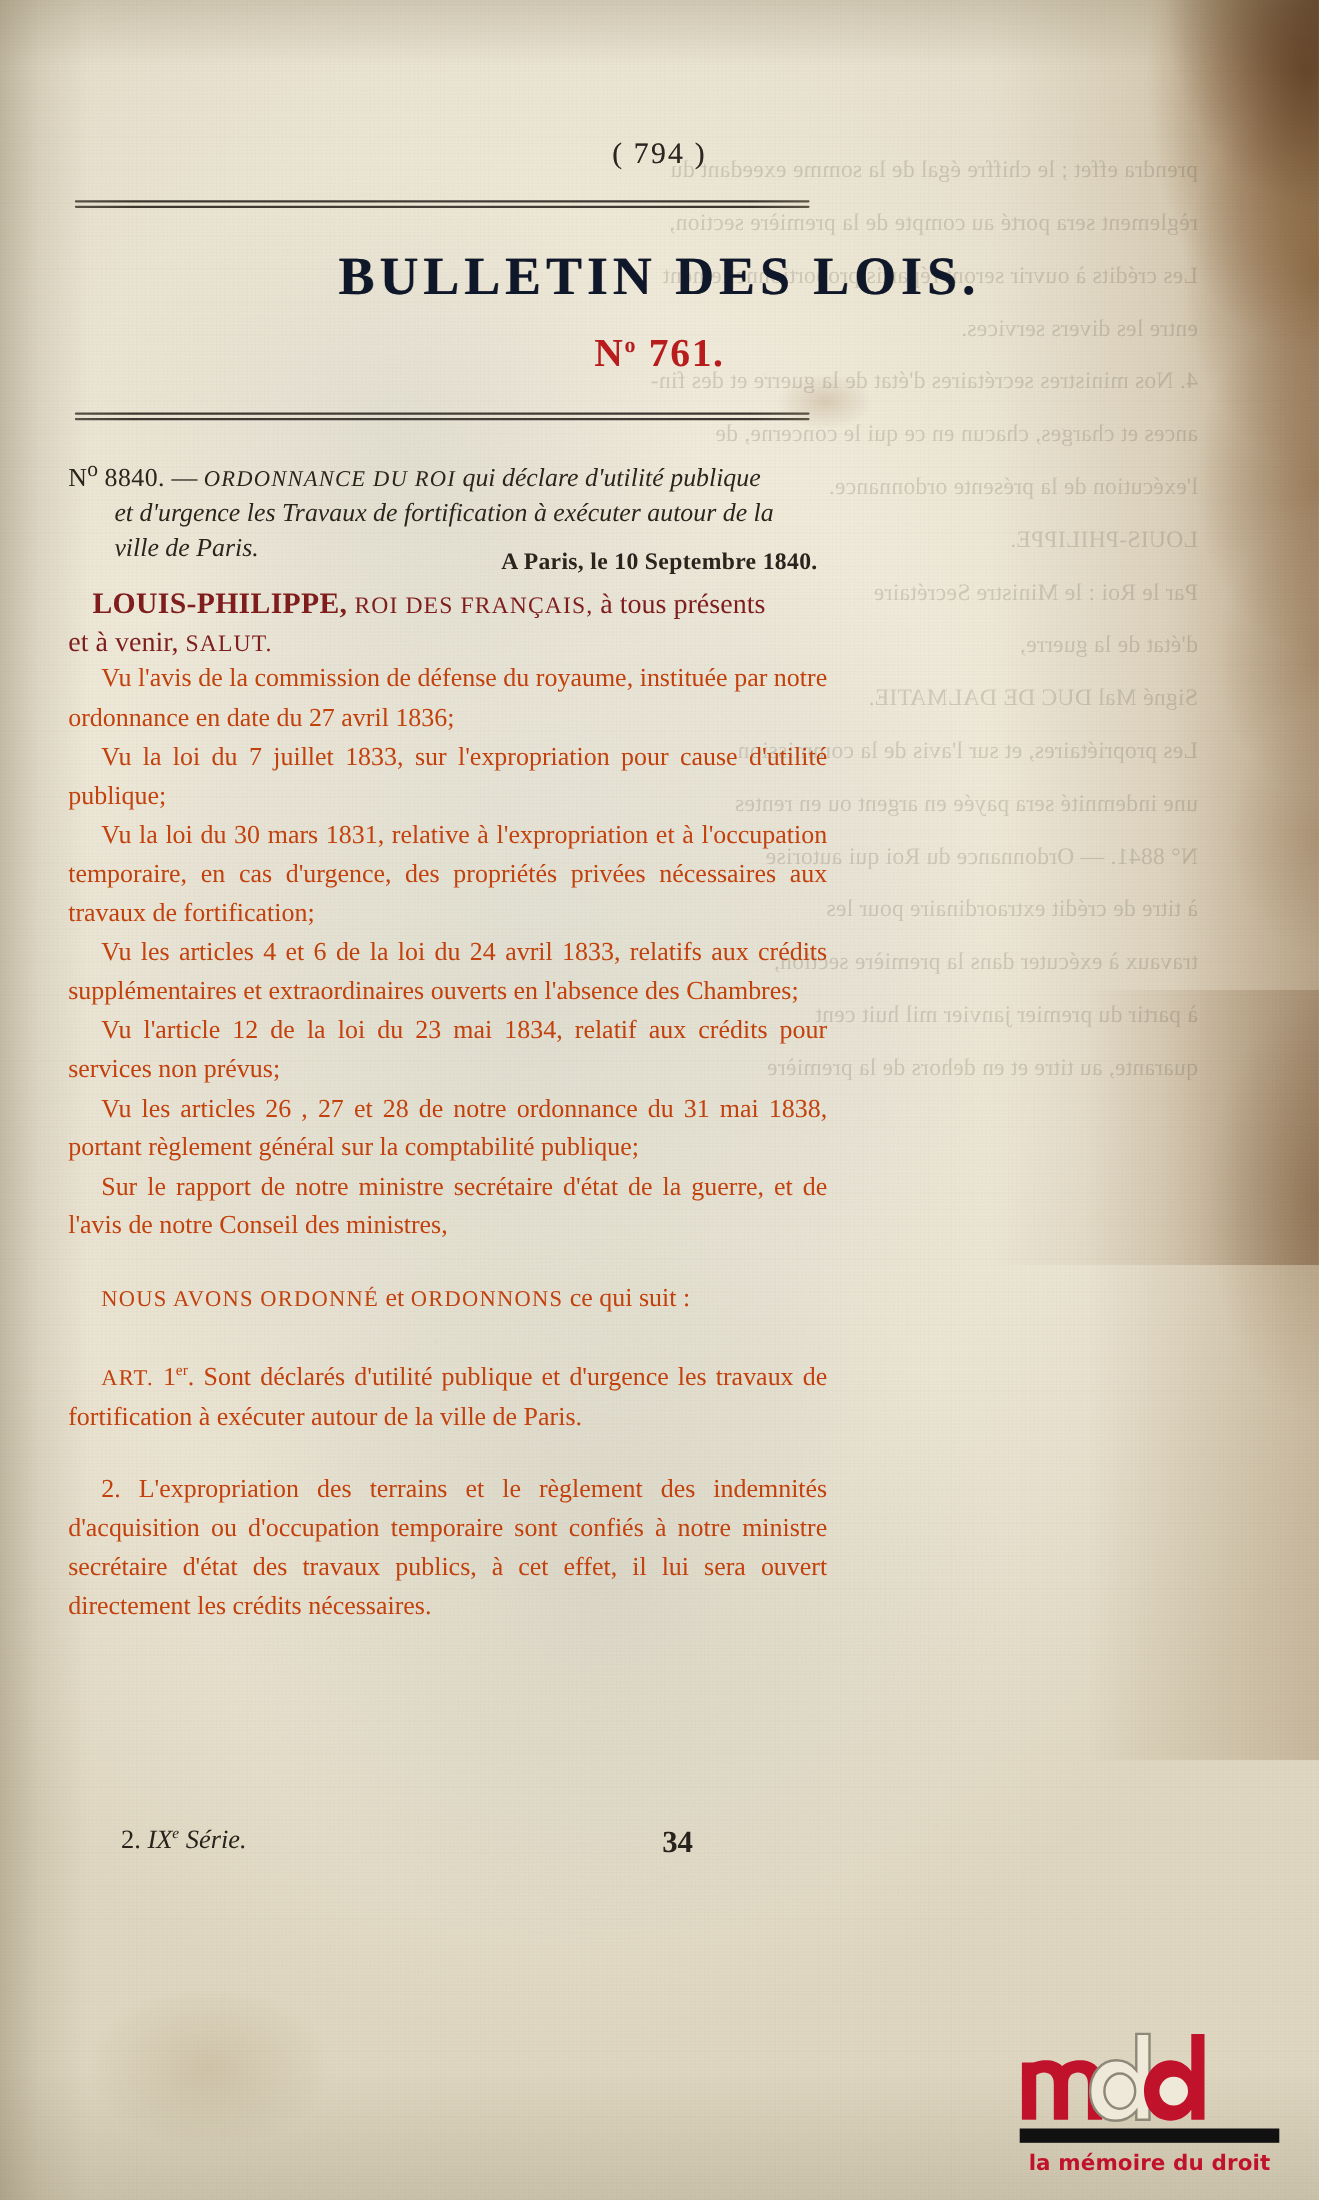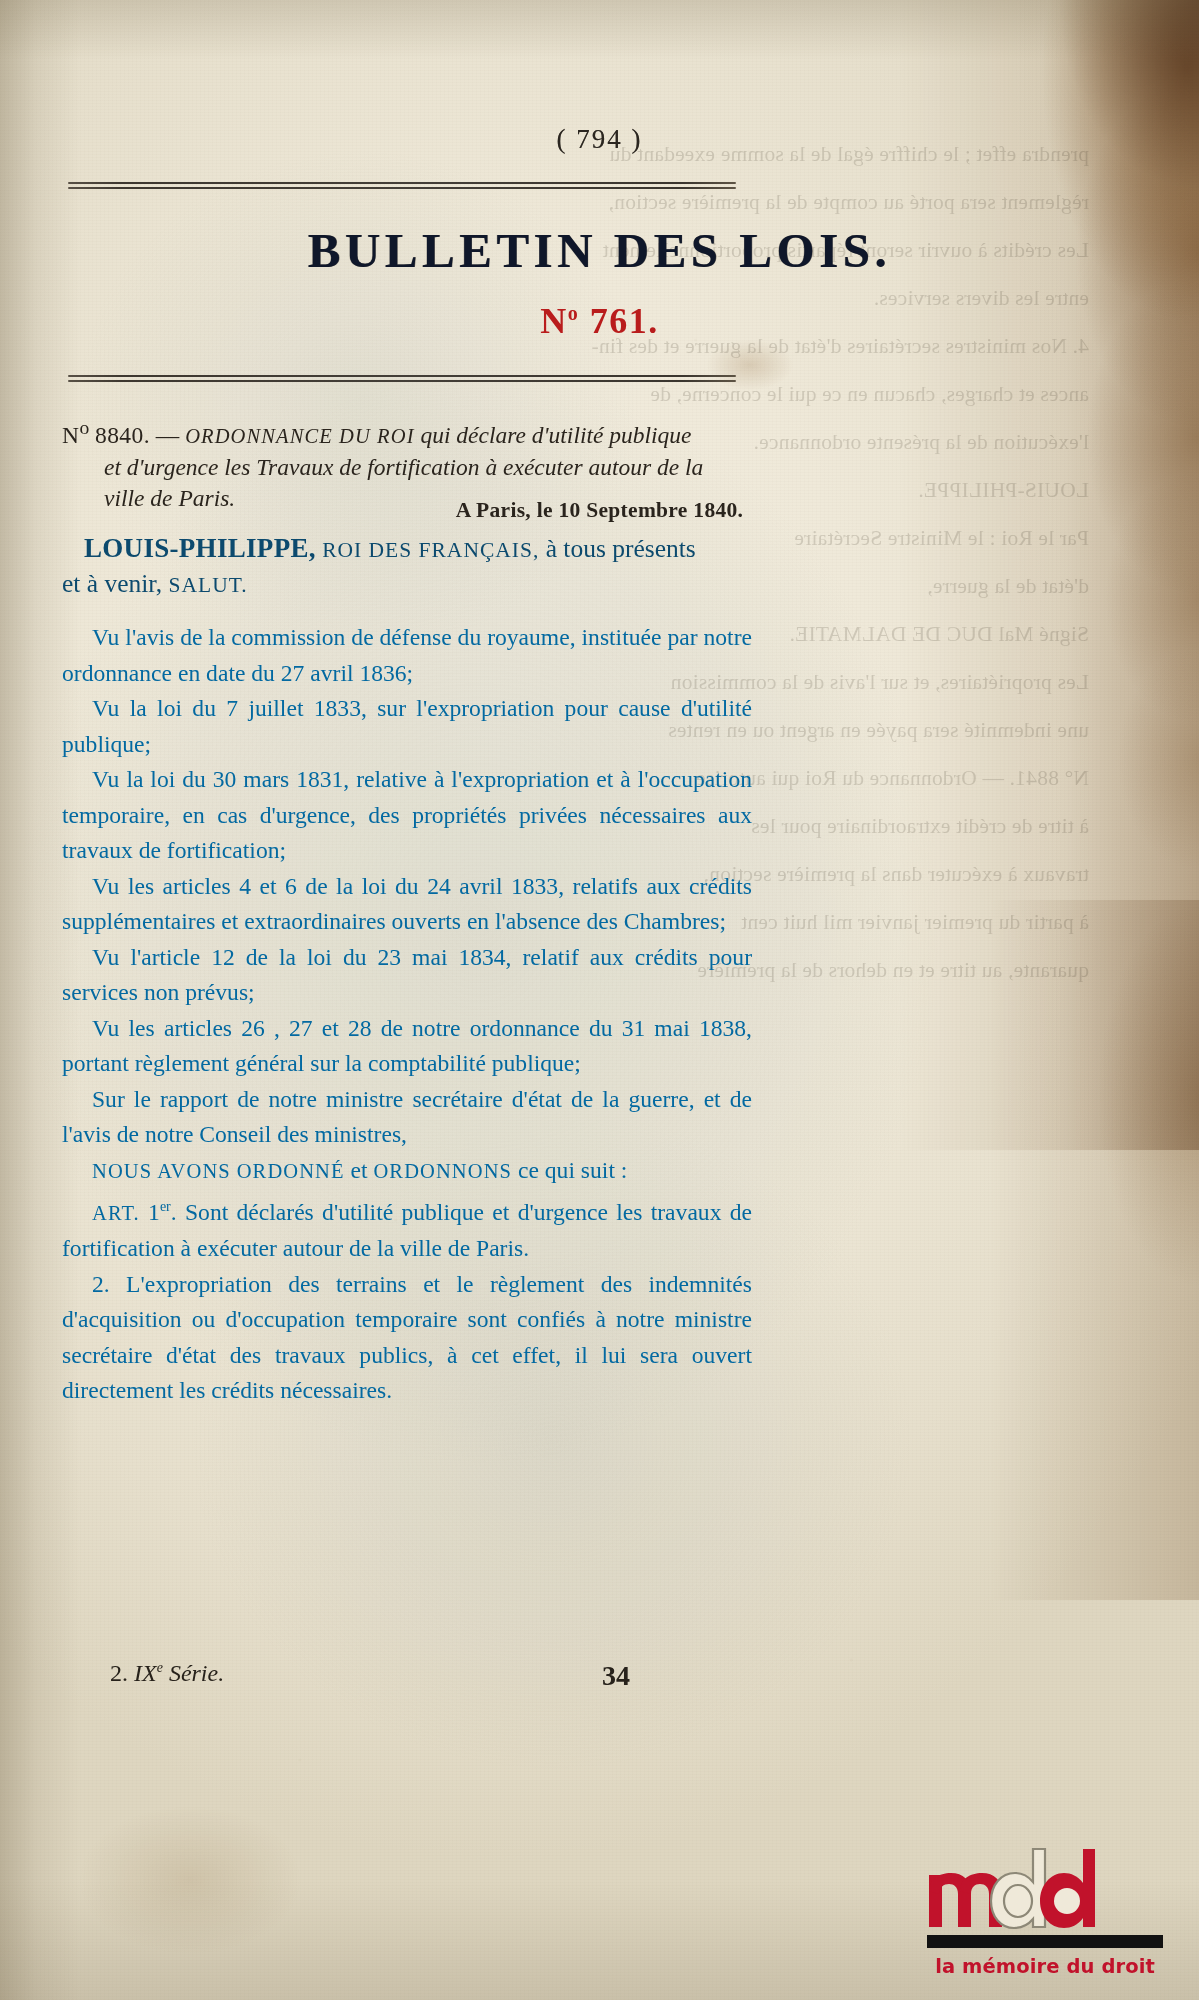--- a/index.html
+++ b/index.html
@@ -220,49 +220,49 @@
     color: #2a241d;
   }
 
   .salut {
     position: absolute;
     left: 62px;
     top: 531px;
     width: 690px;
     font-size: 25.5px;
     line-height: 34px;
-    color: #0c4a6e;
+    color: #7f1d1d;
   }
   .salut .king {
     font-weight: bold;
     font-size: 27px;
     letter-spacing: .3px;
     margin-left: 22px;
   }
   .salut .sc {
     font-size: 21.5px;
     text-transform: uppercase;
     letter-spacing: 1px;
   }
 
   .body {
     position: absolute;
     left: 62px;
-    top: 620px;
+    top: 600px;
     width: 690px;
     font-size: 23.6px;
     line-height: 35.5px;
-    color: #0369a1;
+    color: #c2410c;
     text-align: justify;
   }
   .body p {
     margin: 0;
     text-indent: 30px;
   }
-  .body p.art { margin-top: 0; }
+  .body p.art { margin-top: 30px; }
   .body p.tight { text-indent: 30px; }
   .body .sc {
     font-size: 20.5px;
     text-transform: uppercase;
     letter-spacing: 1.1px;
   }
   .body sup { font-size: 14px; vertical-align: super; }
 
   .colophon {
     position: absolute;

